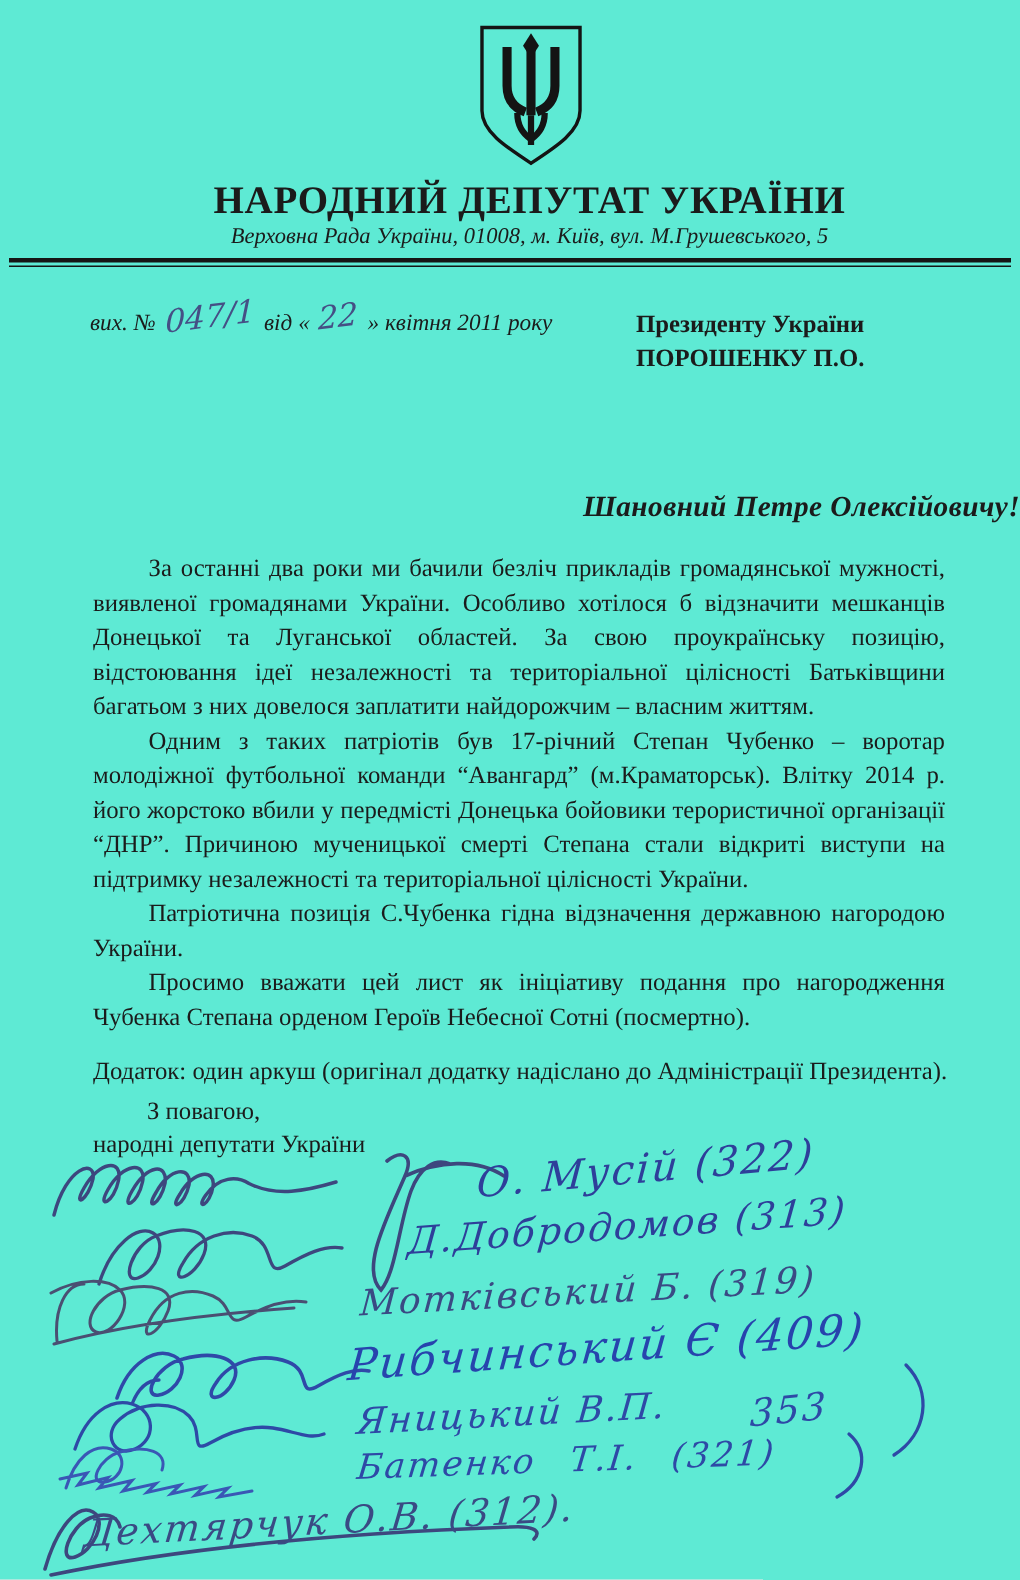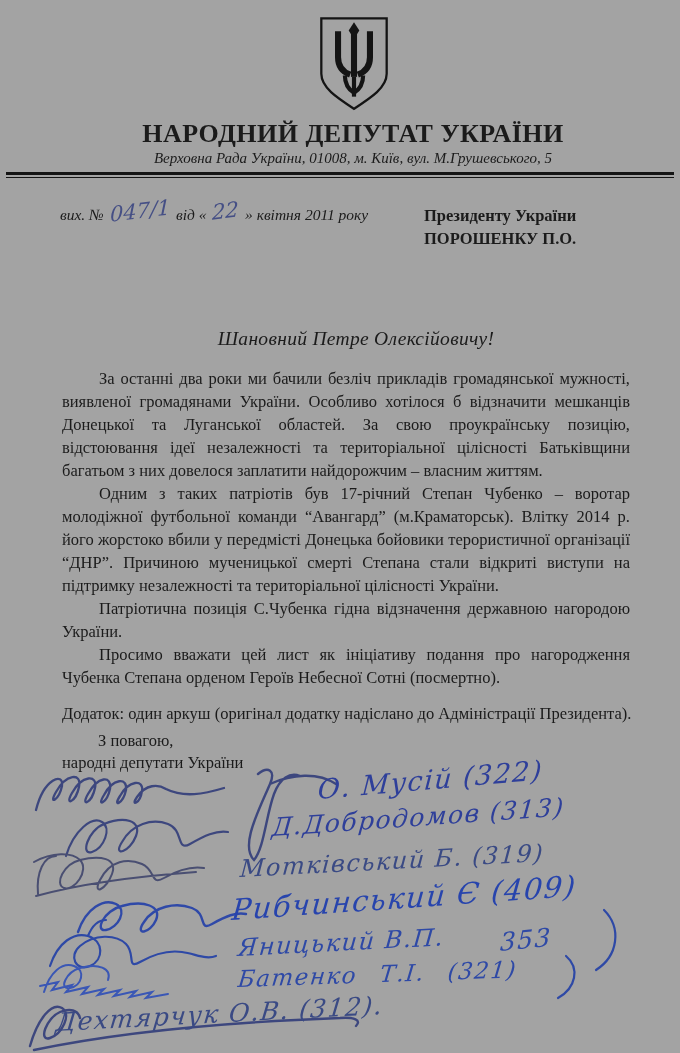--- a/index.html
+++ b/index.html
@@ -1,18 +1,18 @@
 <!DOCTYPE html>
 <html><head>
 <meta charset="utf-8">
 <style>
   html,body { margin:0; padding:0; background:#e8e8e8; }
   .page {
     position:relative; width:680px; height:1053px; margin:0 auto;
-    background:#a3a3a3; overflow:hidden;
+    background:#5eead4; overflow:hidden;
     font-family:"Liberation Serif", serif; color:#1b1b1b;
   }
   .emblem { position:absolute; left:316px; top:14px; width:76px; height:103px; }
   .letter-title {
     position:absolute; left:0; right:0; top:119px; text-align:center;
     font-size:26px; font-weight:bold; letter-spacing:0.5px; padding-left:26px;
   }
   .letter-subtitle {
     position:absolute; left:0; right:0; top:150px; text-align:center;
     font-size:15px; font-weight:normal; font-style:italic; padding-left:26px;
@@ -27,22 +27,22 @@
   .hw {
     display:inline-block; font-family:"DejaVu Serif", serif; font-style:italic;
     font-size:21px; color:#454f85; transform:rotate(-7deg) skewX(-8deg);
     margin:0 2px; position:relative; top:-2px;
   }
   .addressee {
     position:absolute; left:424px; top:204px; font-weight:bold;
     font-size:16.5px; line-height:23px; white-space:nowrap;
   }
   .salutation {
-    position:absolute; left:0; right:0; top:328px; text-align:center;
-    font-weight:normal; font-style:italic; font-size:19.5px; letter-spacing:0.3px;padding-left:32px;
+    position:absolute; left:0; right:0; top:328px; text-align:right;
+    font-weight:bold; font-style:italic; font-size:19.5px; letter-spacing:0.3px;padding-left:32px;
   }
   .body-block {
     position:absolute; left:62px; width:568px; top:367px;
     font-size:16.5px; line-height:23px; text-align:justify;
   }
   .body-block p { margin:0; text-indent:37px; }
   .attachment {
     position:absolute; left:62px; width:575px; top:704px; font-size:16.5px;
   }
   .closing {

